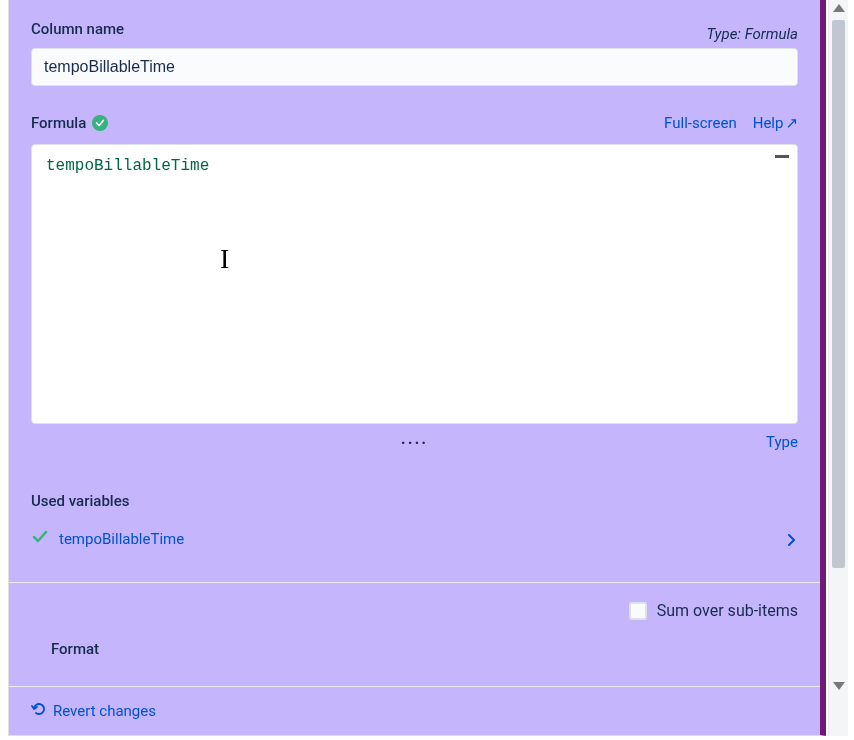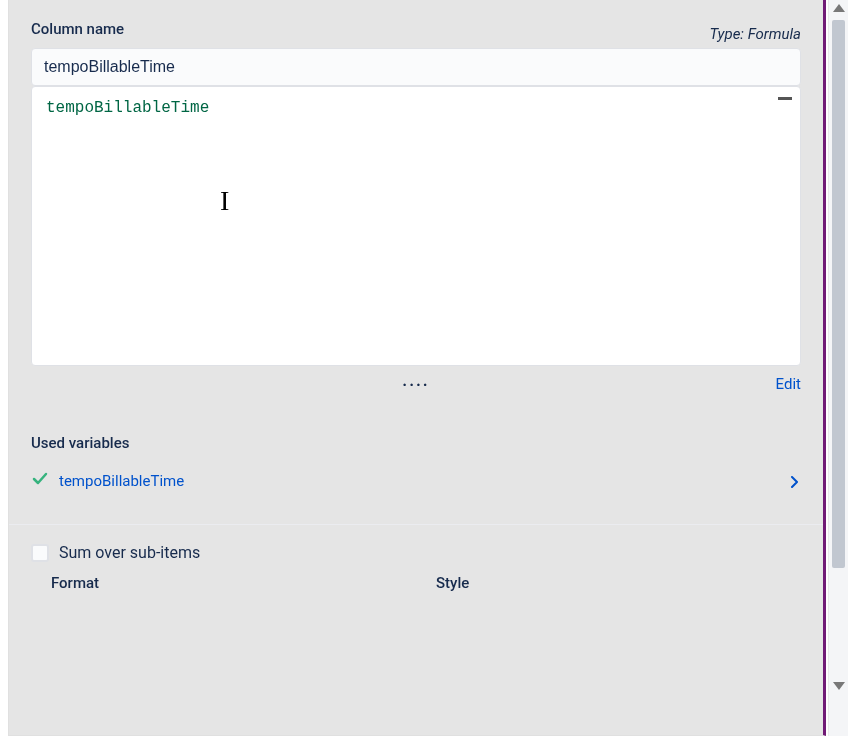--- a/index.html
+++ b/index.html
@@ -12,23 +12,23 @@
       height: 740px;
       overflow: hidden;
       position: relative;
     }
     .panel {
       position: absolute;
       left: 8px;
       top: 0;
       right: 28px;
       bottom: 4px;
-      background: #e5e5e5;
+      background: #c4b5fd;
       border-left: 1px solid #e0e0e0;
-      border-right: 3px solid #701a75;
+      border-right: 6px solid #701a75;
       border-bottom: 1px solid #e0e0e0;
       display: flex;
       flex-direction: column;
     }
     .panel-content {
       padding: 20px 22px 10px 22px;
       flex: 1;
       overflow: auto;
     }
     .row {
@@ -179,21 +179,22 @@
     }
     .divider {
       border: none;
       border-top: 1px solid #EBECF0;
       margin: 28px -22px 18px -22px;
     }
     .checkbox-row {
       display: flex;
       align-items: center;
       gap: 10px;
-      margin-bottom: 12px;
+      margin-bottom: 20px;
+      justify-content: flex-end;
     }
     .checkbox {
       width: 18px;
       height: 18px;
       border: 2px solid #DFE1E6;
       border-radius: 3px;
       background: #FAFBFC;
       cursor: pointer;
     }
     .checkbox-label {
@@ -276,30 +277,47 @@
 
 <div class="panel">
   <div class="panel-content">
 
     <div class="row">
       <div class="label">Column name</div>
       <div class="type-label">Type: Formula</div>
     </div>
     <input class="text-input" type="text" value="tempoBillableTime" style="">
 
+    <div class="formula-header">
+      <div class="formula-label">
+        <span>Formula</span>
+        <span class="check-circle">
+          <svg viewBox="0 0 12 12">
+              <path d="M2 6 L5 9 L10 3" stroke="#fff" stroke-width="2" fill="none" stroke-linecap="round" stroke-linejoin="round"></path>
+            </svg>
+        </span>
+      </div>
+      <div class="header-links">
+        <span class="link">Full-screen</span>
+        <span class="link">
+          <span>Help</span>
+          <span class="arrow-ne">↗</span>
+        </span>
+      </div>
+    </div>
 
     <div class="formula-editor">
       <span>tempoBillableTime</span>
       <div class="scroll-ind"></div>
       <div class="cursor-caret">I</div>
     </div>
 
     <div class="editor-footer">
       <span class="dots">····</span>
-      <span class="edit-link">Edit</span>
+      <span class="edit-link">Type</span>
     </div>
 
     <div class="section-label">Used variables</div>
 
     <div class="variable-row">
       <div class="variable-left">
         <span class="check-green">
           <svg width="18" height="18" viewBox="0 0 18 18">
               <path d="M3 9 L7 13 L15 4" stroke="#36B37E" stroke-width="2.5" fill="none" stroke-linecap="round" stroke-linejoin="round"></path>
             </svg>
@@ -315,24 +333,33 @@
 
     <hr class="divider">
 
     <div class="checkbox-row">
       <div class="checkbox"></div>
       <span class="checkbox-label">Sum over sub-items</span>
     </div>
 
     <div class="format-style-row">
       <div class="col">Format</div>
-      <div class="col">Style</div>
     </div>
 
   </div>
 
+  <div class="footer">
+    <span class="revert">
+      <span>
+        <svg width="16" height="16" viewBox="0 0 16 16">
+            <path d="M3 8 A5 5 0 1 1 5 12 M3 8 L1 5 M3 8 L6 6" stroke="#0052CC" stroke-width="1.8" fill="none" stroke-linecap="round" stroke-linejoin="round"></path>
+          </svg>
+      </span>
+      <span>Revert changes</span>
+    </span>
+  </div>
 </div>
 
 <div class="scrollbar">
   <div class="scroll-up-arrow"></div>
   <div class="scroll-thumb"></div>
   <div class="scroll-down-arrow"></div>
 </div>
 
 </body></html>

